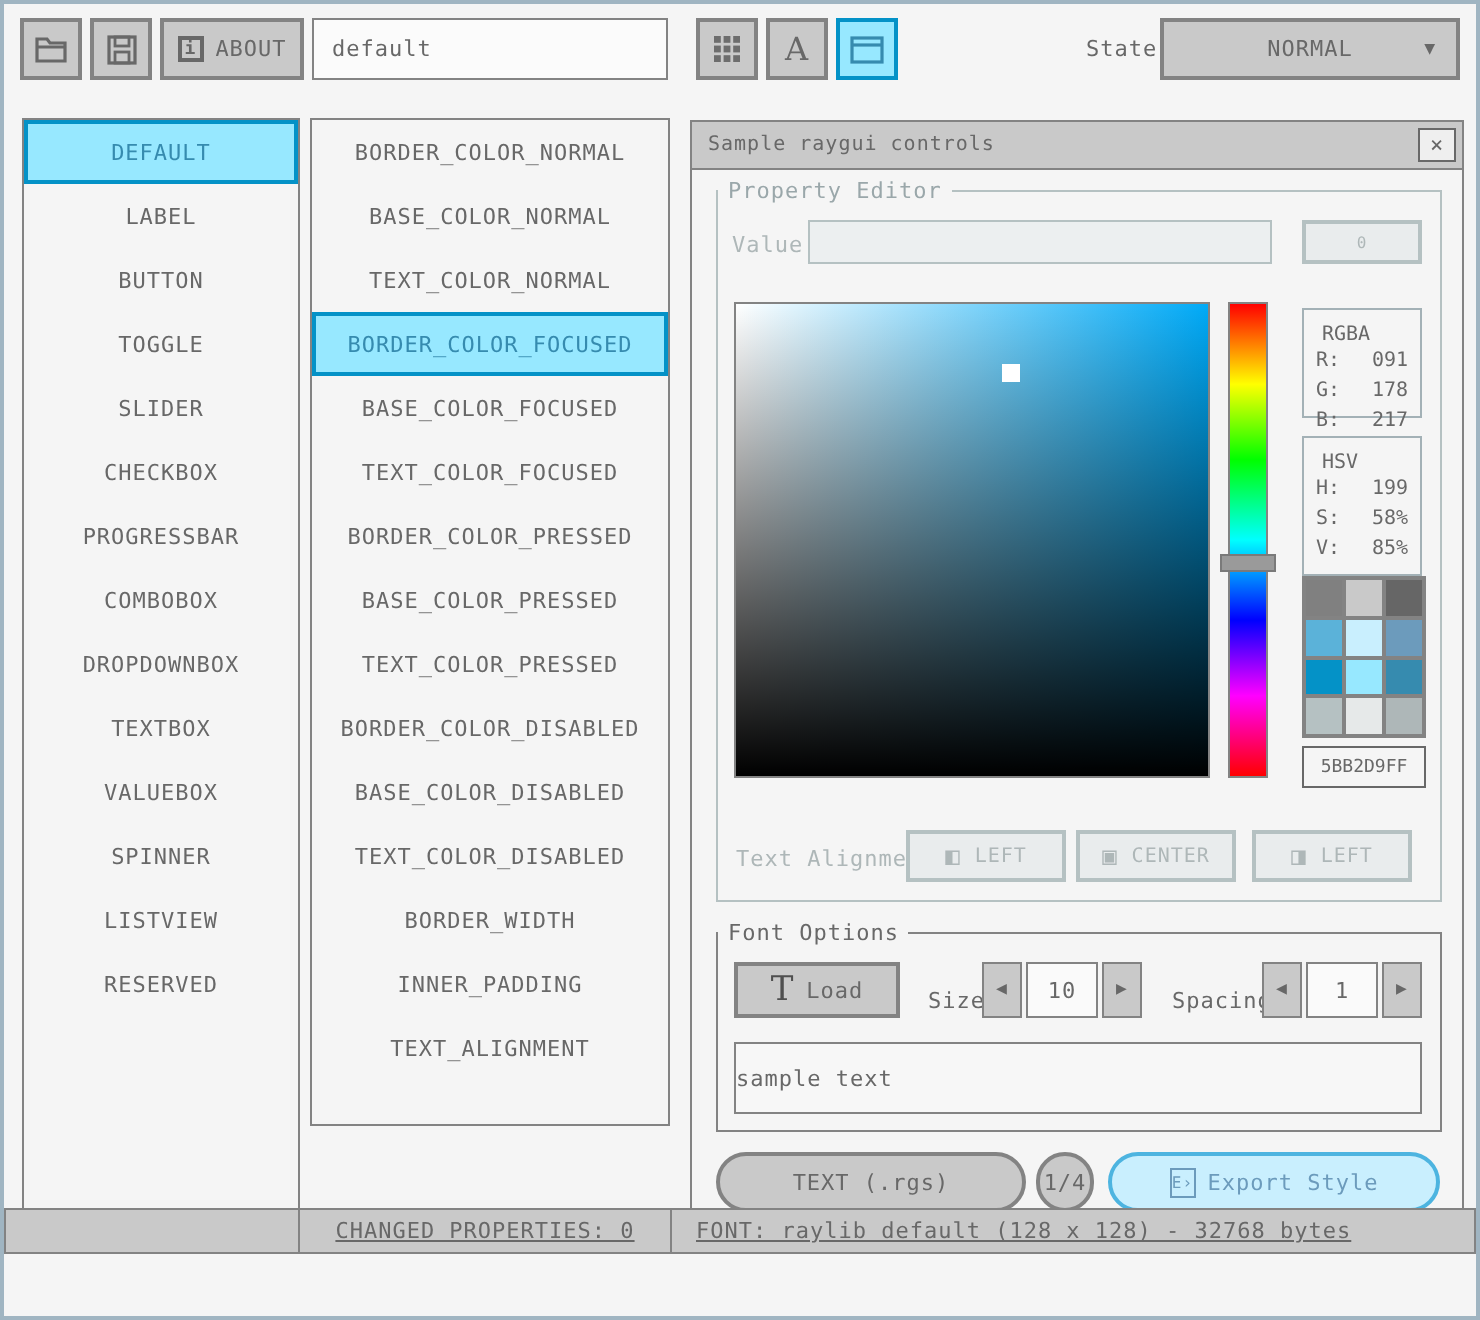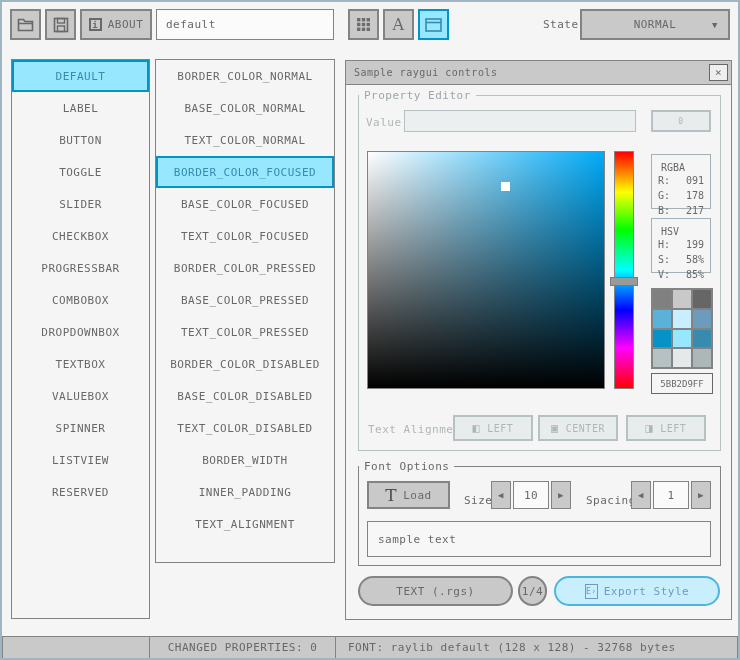--- a/index.html
+++ b/index.html
@@ -84,28 +84,28 @@
 
   
   .load-btn { left:21px; top:420px; width:83px; height:28px; }
   .load-btn .tglyph { font-family:"DejaVu Serif", serif; font-size:17px; color:#4f4f4f; }
   .fo-label { position:absolute; top:433px; }
   .spin-btn { width:20px; height:28px; border-width:1px; font-size:9px; }
   .spin-val { position:absolute; height:28px; background:#fafafa; border:1px solid #838383;
               display:flex; align-items:center; justify-content:center; }
   .sample-box { position:absolute; left:21px; top:460px; width:344px; height:36px;
                 border:1px solid #838383; background:#f7f7f7; display:flex; align-items:center;
-                padding-left:10px; }
+                }
 
   
   .f-btn { top:515px; height:30px;border-radius:15px; }
 
   
-  .status-seg { position:absolute; top:636px; height:23px; background:#c9c9c9;
-                border:1px solid #838383; display:flex; align-items:center; }
+  .status-seg { position:absolute; top:604px; height:23px; background:#c9c9c9;
+                border:1px solid #838383; display:flex; align-items:center;text-decoration:underline; }
 
   
   svg { display:block; }
   .info-ic { width:13px; height:13px; border:2px solid #686868; display:flex; align-items:center;
              justify-content:center; font-size:9px; font-weight:bold; }
   .serifA { font-family:"DejaVu Serif", serif; font-size:16px; }
   .exp-ic { width:13px; height:15px; border:1px solid #6c9bbc; position:relative; font-size:8px;
             display:flex; align-items:center; justify-content:center; color:#6c9bbc; }
 </style>
 </head>
@@ -236,21 +236,21 @@
       <div class="mini-row">
           <span>G:</span>
           <span>178</span>
         </div>
       <div class="mini-row">
           <span>B:</span>
           <span>217</span>
         </div>
     </div>
 
-    <div class="mini-group" style="top:157px; height:55px;">
+    <div class="mini-group" style="top:157px; height:70px;">
       <span class="gb-label">HSV</span>
       <div class="mini-row">
           <span>H:</span>
           <span>199</span>
         </div>
       <div class="mini-row">
           <span>S:</span>
           <span>58%</span>
         </div>
       <div class="mini-row">

